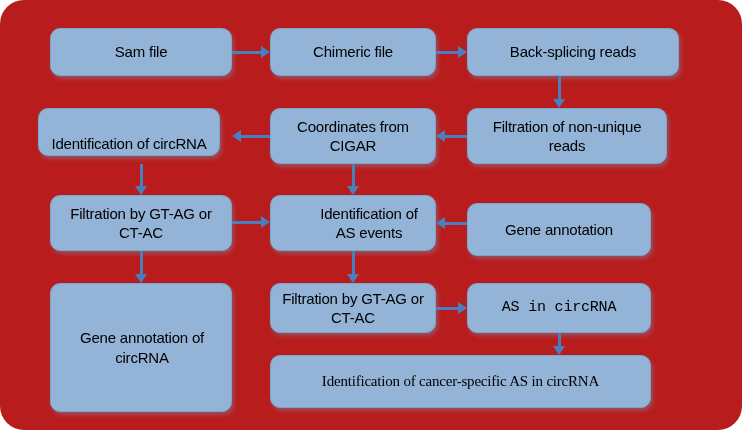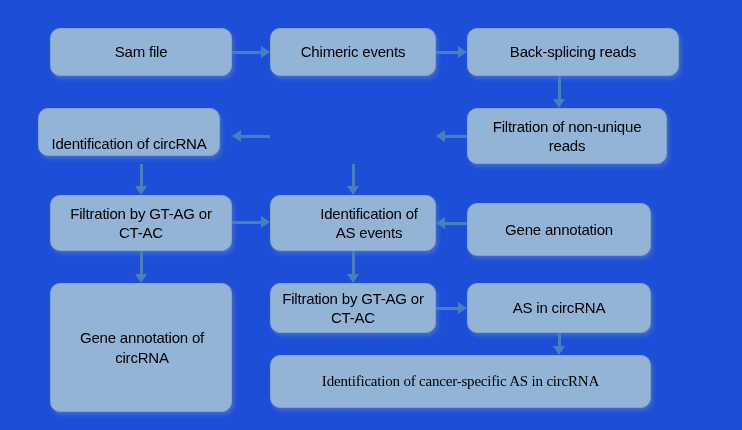--- a/index.html
+++ b/index.html
@@ -4,23 +4,24 @@
 <style>
   html, body {
     margin: 0;
     padding: 0;
     background: #ffffff;
   }
   #canvas {
     position: relative;
     width: 742px;
     height: 430px;
-    background: #1d4ed8;
+    background: #b91c1c;
     overflow: hidden;
     font-family: "Liberation Sans", "DejaVu Sans", sans-serif;
+    border-radius: 24px;
   }
   .node {
     position: absolute;
     box-sizing: border-box;
     background: #93b3d7;
     border: 1px solid #7ea3cc;
     border-radius: 10px;
     display: flex;
     align-items: center;
     justify-content: center;
@@ -88,31 +89,34 @@
 </head>
 <body>
 
 <div id="canvas">
 
   <div class="node" style="left:50px; top:28px; width:182px; height:48px;">
     <span class="label">Sam file</span>
   </div>
 
   <div class="node" style="left:270px; top:28px; width:166px; height:48px;">
-    <span class="label">Chimeric events</span>
+    <span class="label">Chimeric file</span>
   </div>
 
   <div class="node" style="left:467px; top:28px; width:212px; height:48px;">
     <span class="label">Back-splicing reads</span>
   </div>
 
   <div class="node" style="left:467px; top:108px; width:200px; height:56px;">
     <span class="label">Filtration of non-unique reads</span>
   </div>
 
+  <div class="node" style="left:270px; top:108px; width:166px; height:56px;">
+    <span class="label">Coordinates from CIGAR</span>
+  </div>
 
   <div class="node" style="left:38px; top:108px; width:182px; height:48px;align-items:flex-end;">
     <span class="label">Identification of circRNA</span>
   </div>
 
   <div class="node" style="left:50px; top:195px; width:182px; height:56px;">
     <span class="label">Filtration by GT-AG or CT-AC</span>
   </div>
 
   <div class="node" style="left:270px; top:195px; width:166px; height:56px;padding-left:38px;">
@@ -124,21 +128,21 @@
   </div>
 
   <div class="node" style="left:50px; top:283px; width:182px; height:129px;padding-left:8px;">
     <span class="label">Gene annotation of circRNA</span>
   </div>
 
   <div class="node" style="left:270px; top:283px; width:166px; height:50px;">
     <span class="label">Filtration by GT-AG or CT-AC</span>
   </div>
 
-  <div class="node" style="left:467px; top:283px; width:184px; height:50px;">
+  <div class="node" style="left:467px; top:283px; width:184px; height:50px;font-family:Liberation Mono, monospace;">
     <span class="label">AS in circRNA</span>
   </div>
 
   <div class="node" style="left:270px; top:355px; width:381px; height:53px;font-family:Liberation Serif, serif;">
     <span class="label">Identification of cancer-specific AS in circRNA</span>
   </div>
 
   <div class="arrow" style="left:232px; top:42px; width:38px; height:20px;">
     <div class="shaft-h" style="left:0; width:30px;"></div>
     <div class="head right"></div>

